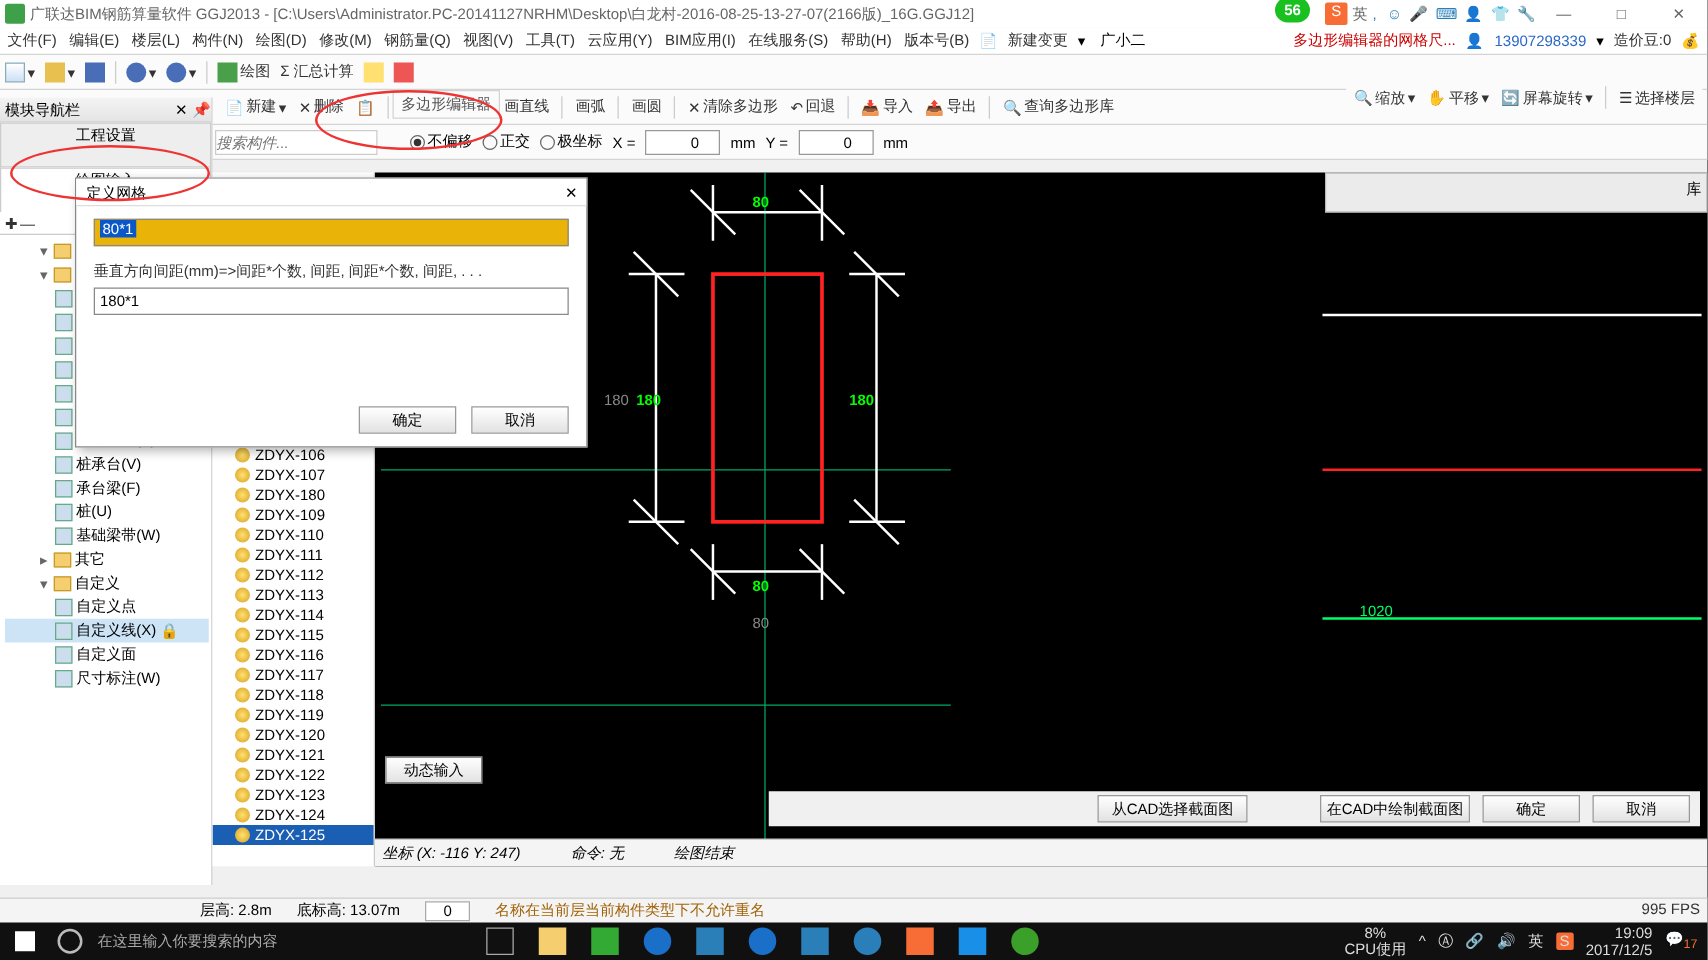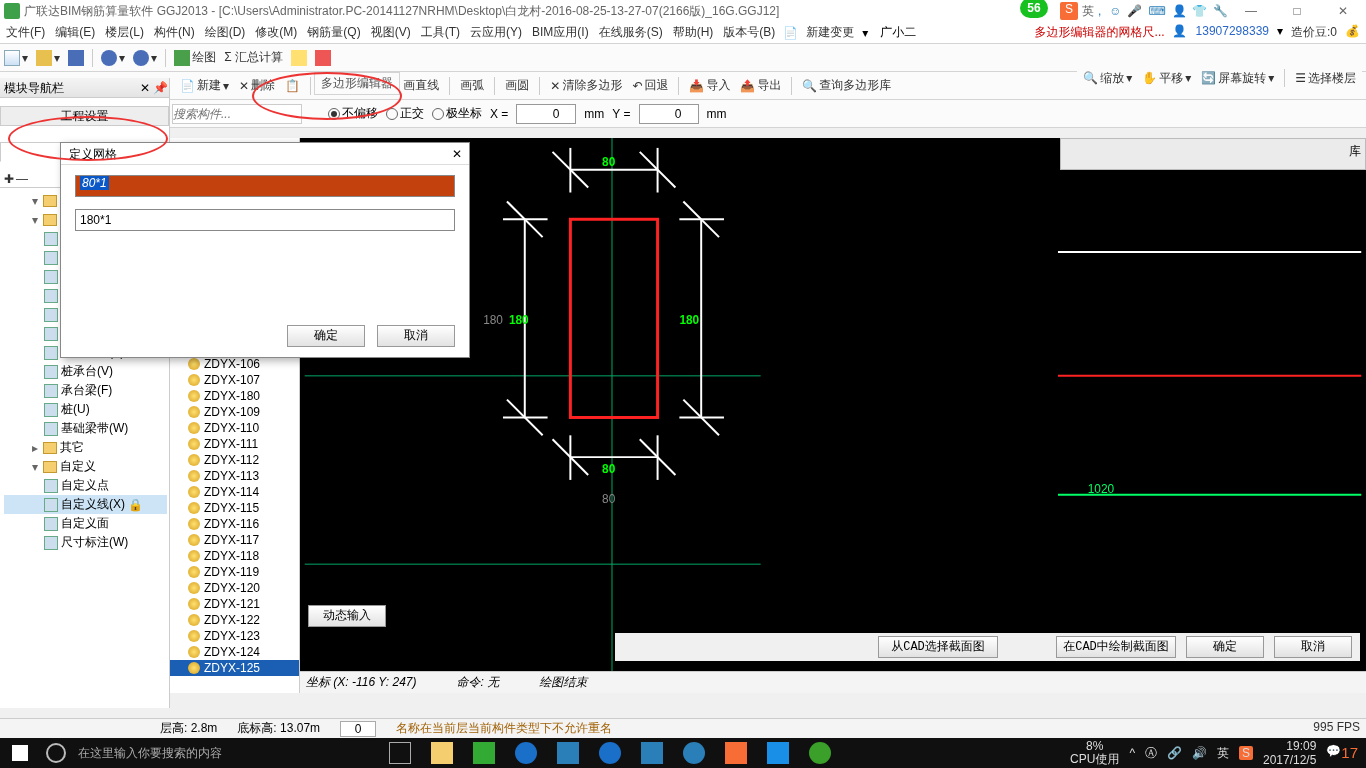--- a/index.html
+++ b/index.html
@@ -15,21 +15,21 @@
     .title-bar .ime { position:absolute; left:1010px; top:2px; display:flex; gap:4px; align-items:center;}
     .ime .ime-box{ width:18px; height:18px; background:#f76d35; color:#fff; text-align:center; border-radius:2px;}
     .ime .ime-ch{ color:#666;}
     .ime .ime-icons{ display:flex; gap:6px; margin-left:4px;}
     .ime .ime-icons span{ color:#2a7fb8;}
 
     
     .menu-bar { height: 22px; background: #fff; display: flex; align-items: center; padding-left: 4px; gap: 6px; border-bottom: 1px solid #d4d4d4; white-space: nowrap;}
     .menu-item { color: #333; padding: 0 2px; }
     .menu-spacer { flex: 1; }
-    .menu-right { display: flex; gap:8px; padding-right:6px;}
+    .menu-right { display: flex; align-items:center; gap:8px; padding-right:6px;}
     .menu-right .longtxt{ color:#c00; overflow:hidden; max-width:140px;}
     .menu-right .phone { color:#2a67c9;}
     .menu-right .zao { color:#333;}
 
     
     .toolbar { height: 28px; background: #fbfbfb; border-bottom: 1px solid #d4d4d4; display: flex; align-items: center; padding: 0 4px; gap: 8px; white-space:nowrap; overflow:hidden;}
     .tbtn { display:flex; align-items:center; gap:2px; color:#333;}
     .tbtn .ic { width:16px; height:16px; display:inline-block; }
     .sep { width:1px; height:18px; background:#ccc; }
     .ic-new{ background:linear-gradient(#fff,#cce0f5); border:1px solid #8ab; }
@@ -49,21 +49,21 @@
     .radio { display:inline-flex; align-items:center; gap:2px;}
     .radio .dot{ width:12px; height:12px; border:1px solid #666; border-radius:50%; display:inline-block;}
     .radio.sel .dot::after{ content:""; display:block; width:6px; height:6px; background:#333; border-radius:50%; margin:2px;}
 
     
     .left-pane { position:absolute; left:0; top:78px; width:170px; bottom:60px; background:#fff; border-right:1px solid #ccc;}
     .nav-header { height:20px; background:linear-gradient(#f4f4f4,#e4e4e4); border-bottom:1px solid #ccc; padding-left:4px; line-height:20px;}
     .nav-header .x{ float:right; width:16px; text-align:center;}
     .nav-mini { height:18px; border-bottom:1px solid #ccc; display:flex; gap:2px; padding-left:4px; align-items:center;}
     .nav-mini span{ font-size:12px; color:#333;}
-    .nav-tabs { height:36px; display:flex;align-items:center;}
+    .nav-tabs { height:36px; display:flex;}
     .nav-tab { flex:1; text-align:center; line-height:18px; background:#eee; border:1px solid #ccc;}
     .nav-tab.active { background:#fff; border-bottom:1px solid #fff;}
     .tree { padding:3px 2px 2px 4px; overflow:auto; height:calc(100% - 98px);}
     .tree-node { display:flex; align-items:center; gap:3px; padding:1px 0 1px 6px; white-space:nowrap;}
     .tree-node.depth2 { padding-left: 26px;}
     .tree-node.depth3 { padding-left: 40px;}
     .tree-node .exp { width:10px; text-align:center; color:#666;}
     .tree-node .fold { width:14px; height:12px; background:#f5cf6f; border:1px solid #c49a2c;}
     .tree-node .nic { width:14px; height:14px; display:inline-block; border:1px solid #6a8; background:#cde;}
     .tree-node.sel { background:#cde4f7;}
@@ -73,38 +73,38 @@
     .comp-pane { position:absolute; left:170px; top:138px; width:130px; bottom:75px; background:#fff; border-right:1px solid #ccc;}
     .comp-list { position:absolute; top:0; left:0; right:0; bottom:0; overflow:auto;}
     .comp-item { display:flex; align-items:center; gap:4px; padding:1px 6px 1px 18px;}
     .comp-item .bulb{ width:12px; height:12px; border-radius:50%; background:radial-gradient(#ffe070,#d6a020);}
     .comp-item.sel { background:#1a5fb4; color:#fff;}
 
     
     .canvas { position:absolute; left:300px; top:138px; right:0; bottom:75px; background:#000; overflow:hidden;}
     .canvas svg { width:100%; height:100%;}
     .canvas .confirm-bar { position:absolute; left:315px; right:6px; bottom:32px; height:28px; background:#f0f0f0; display:flex; align-items:center; gap:10px; padding:0 8px; justify-content:flex-end;}
-    .btn { min-width:78px; height:22px; border:1px solid #999; background:linear-gradient(#fff,#e2e2e2); text-align:center; line-height:20px;font-family:Liberation Mono, monospace;}
+    .btn { min-width:78px; height:22px; border:1px solid #999; background:linear-gradient(#fff,#e2e2e2); text-align:center; line-height:20px;}
     .btn.wide{ min-width:120px;margin-left:48px;}
     .dynin { position:absolute; left:8px; bottom:66px; }
     .cmd-bar { position:absolute; left:0; right:0; bottom:0; height:22px; background:#f4f4f4; border-top:1px solid #ccc; display:flex; align-items:center; gap:40px; padding-left:6px;font-style:italic;}
 
     
     .right-lib { position:absolute; right:0; top:138px; width:306px; height:32px; background:#ebebeb; border:1px solid #bbb; z-index:2;}
     .right-lib .t{ float:right; padding:4px;}
     .fps { position:absolute; right:6px; bottom:34px; color:#333; z-index:3;}
 
     
     .dialog { position:absolute; left:60px; top:142px; width:410px; height:216px; background:#fff; border:1px solid #888; box-shadow:3px 3px 8px rgba(0,0,0,.3); z-index:50;}
     .dialog .dlg-title { height:22px; background:#fff; border-bottom:1px solid #ddd; padding-left:8px; line-height:22px; }
     .dialog .dlg-title .x{ float:right; width:24px; text-align:center;}
     .dialog .dlg-body { padding:10px 14px;}
     .dialog .lbl { color:#333; margin-bottom:4px;}
     .dialog .inp { width:100%; height:22px; border:1px solid #888; padding:0 4px; margin-bottom:12px;}
-    .dialog .inp.sel-text { background:#c2410c;font-style:italic;}
+    .dialog .inp.sel-text { background:#eab308;}
     .dialog .inp .seltxt { background:#0a57c8; color:#fff; padding:0 2px;}
     .dialog .dlg-btns { position:absolute; right:14px; bottom:10px; display:flex; gap:12px;}
 
     
     .ellipse { position:absolute; border:2px solid #e33; border-radius:50%; z-index:60; pointer-events:none;}
     .ell1 { left:8px; top:116px; width:160px; height:45px;}
     .ell2 { left:252px; top:72px; width:150px; height:48px;}
 
     
     .status-bar { position:absolute; left:0; right:0; bottom:30px; height:20px; background:#f4f4f4; border-top:1px solid #ccc; display:flex; align-items:center; gap:20px; padding-left:160px;}
@@ -530,20 +530,21 @@
 
 <div class="fps">995 FPS</div>
 
 <div class="dialog">
   <div class="dlg-title">
     <span>定义网格</span>
     <span class="x">✕</span>
   </div>
   <div class="dlg-body">
     <div class="inp sel-text"><span class="seltxt">80*1</span></div>
+    <div class="lbl">垂直方向间距(mm)=&gt;间距*个数, 间距, 间距*个数, 间距, . . .</div>
     <input class="inp" value="180*1" style="">
   </div>
   <div class="dlg-btns">
     <div class="btn">确定</div>
     <div class="btn">取消</div>
   </div>
 </div>
 
 <div class="ellipse ell1"></div>
 <div class="ellipse ell2"></div>
@@ -604,15 +605,15 @@
     <span>^</span>
     <span>Ⓐ</span>
     <span>🔗</span>
     <span>🔊</span>
     <span>英</span>
     <span style="background:#f76d35;padding:0 3px;border-radius:2px;">S</span>
     <div class="clk">
       <div>19:09</div>
         <div>2017/12/5</div>
     </div>
-    <span>💬<sub style="font-size:15px;color:#f76d35">17</sub></span>
+    <span>💬<sub style="font-size:10px;color:#f76d35">17</sub></span>
   </div>
 </div>
 
 </body></html>

